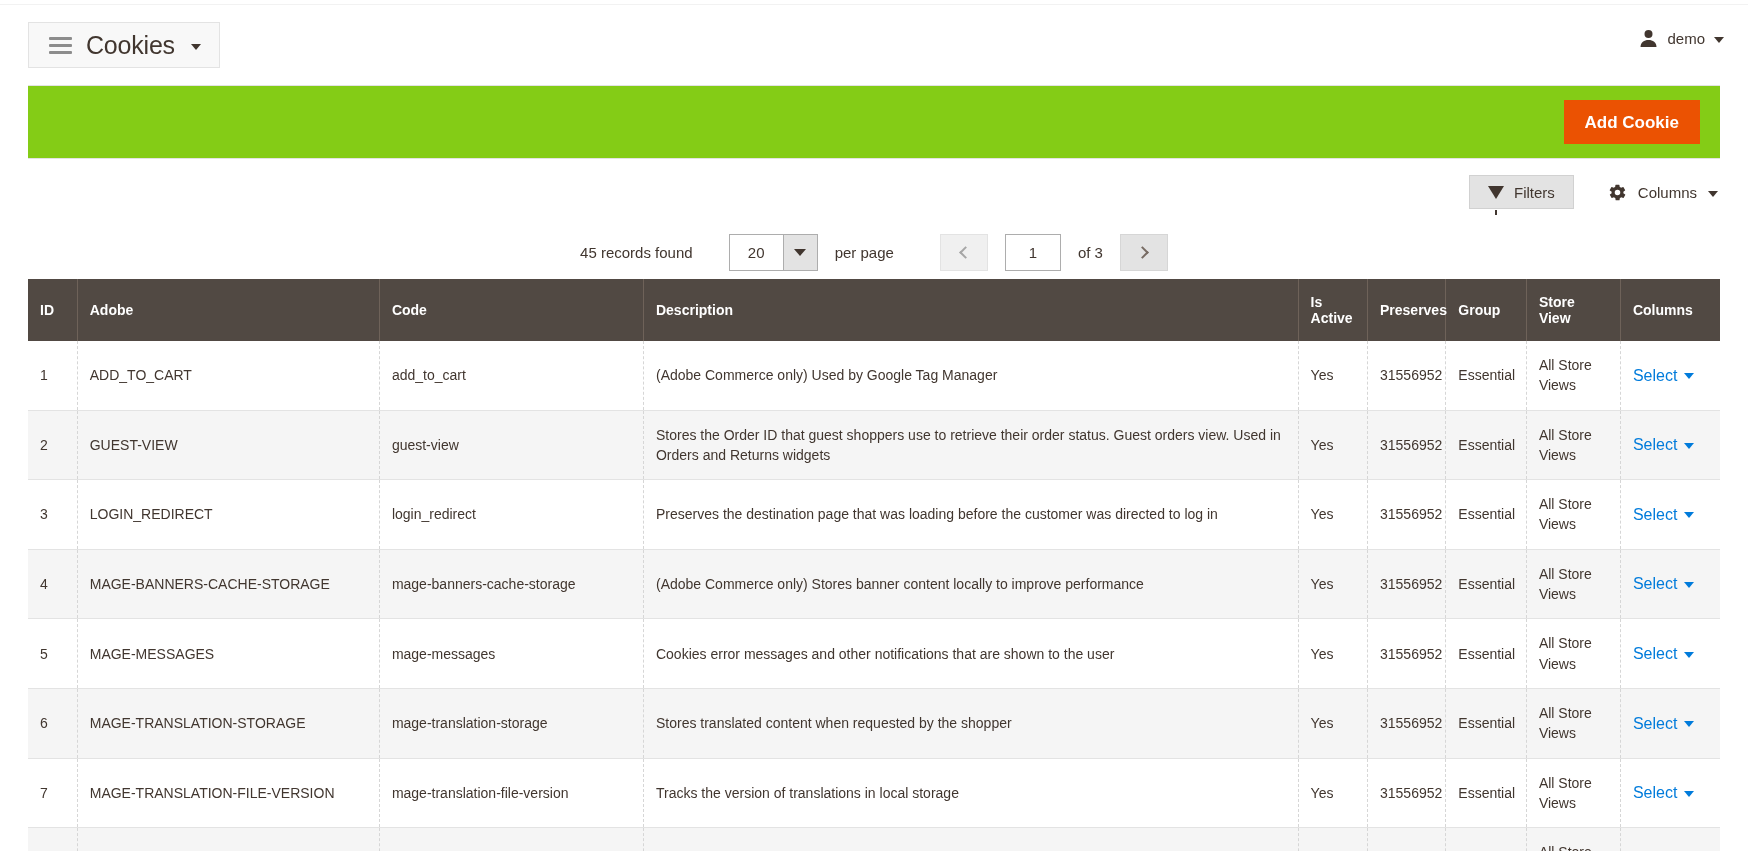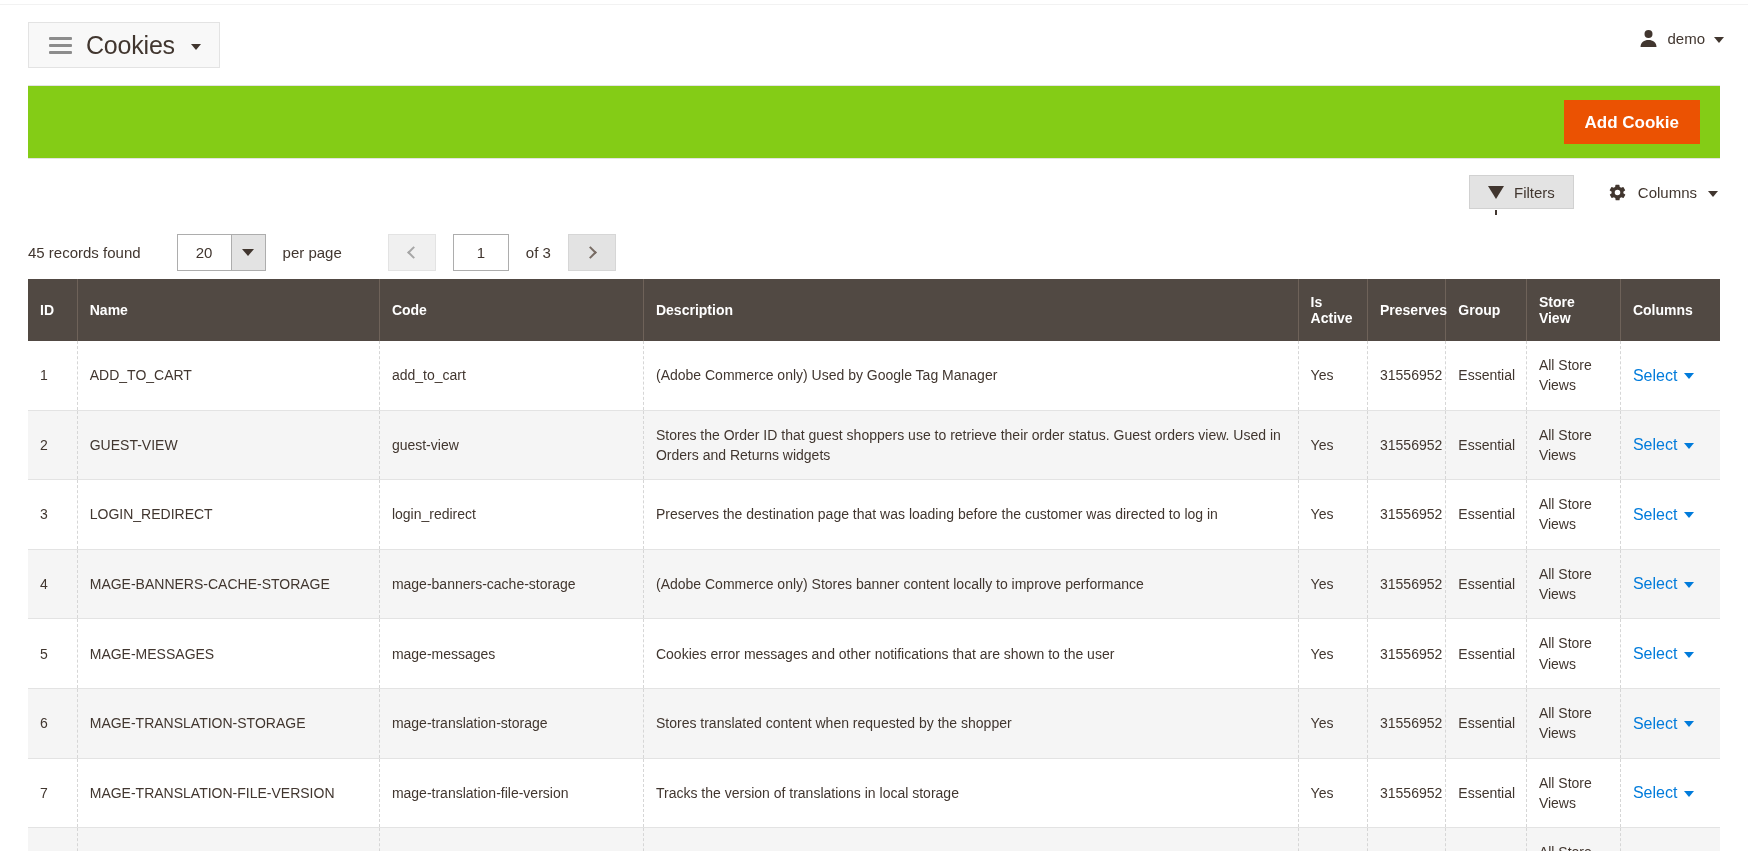--- a/index.html
+++ b/index.html
@@ -165,21 +165,21 @@
     border-top: 6px solid #41362f;
     margin-top: 3px;
   }
 
   
   .records-row {
     margin: 0 28px;
     height: 54px;
     display: flex;
     align-items: center;
-    justify-content: flex-start;
+    justify-content: center;
   }
   .records-found {
     font-size: 15px;
     color: #41362f;
   }
   .pager {
     display: flex;
     align-items: center;
     gap: 0;
     padding-left: 36px;
@@ -384,21 +384,21 @@
       <col style="width:585px">
       <col style="width:62px">
       <col style="width:70px">
       <col style="width:72px">
       <col style="width:84px">
       <col style="width:89px">
     </colgroup>
     <thead>
       <tr id="head-row">
           <th>ID</th>
-          <th>Name</th>
+          <th>Adobe</th>
           <th>Code</th>
           <th>Description</th>
           <th>Is Active</th>
           <th>Preserves</th>
           <th>Group</th>
           <th>Store View</th>
           <th>Columns</th>
         </tr>
     </thead>
     <tbody id="body-rows">

